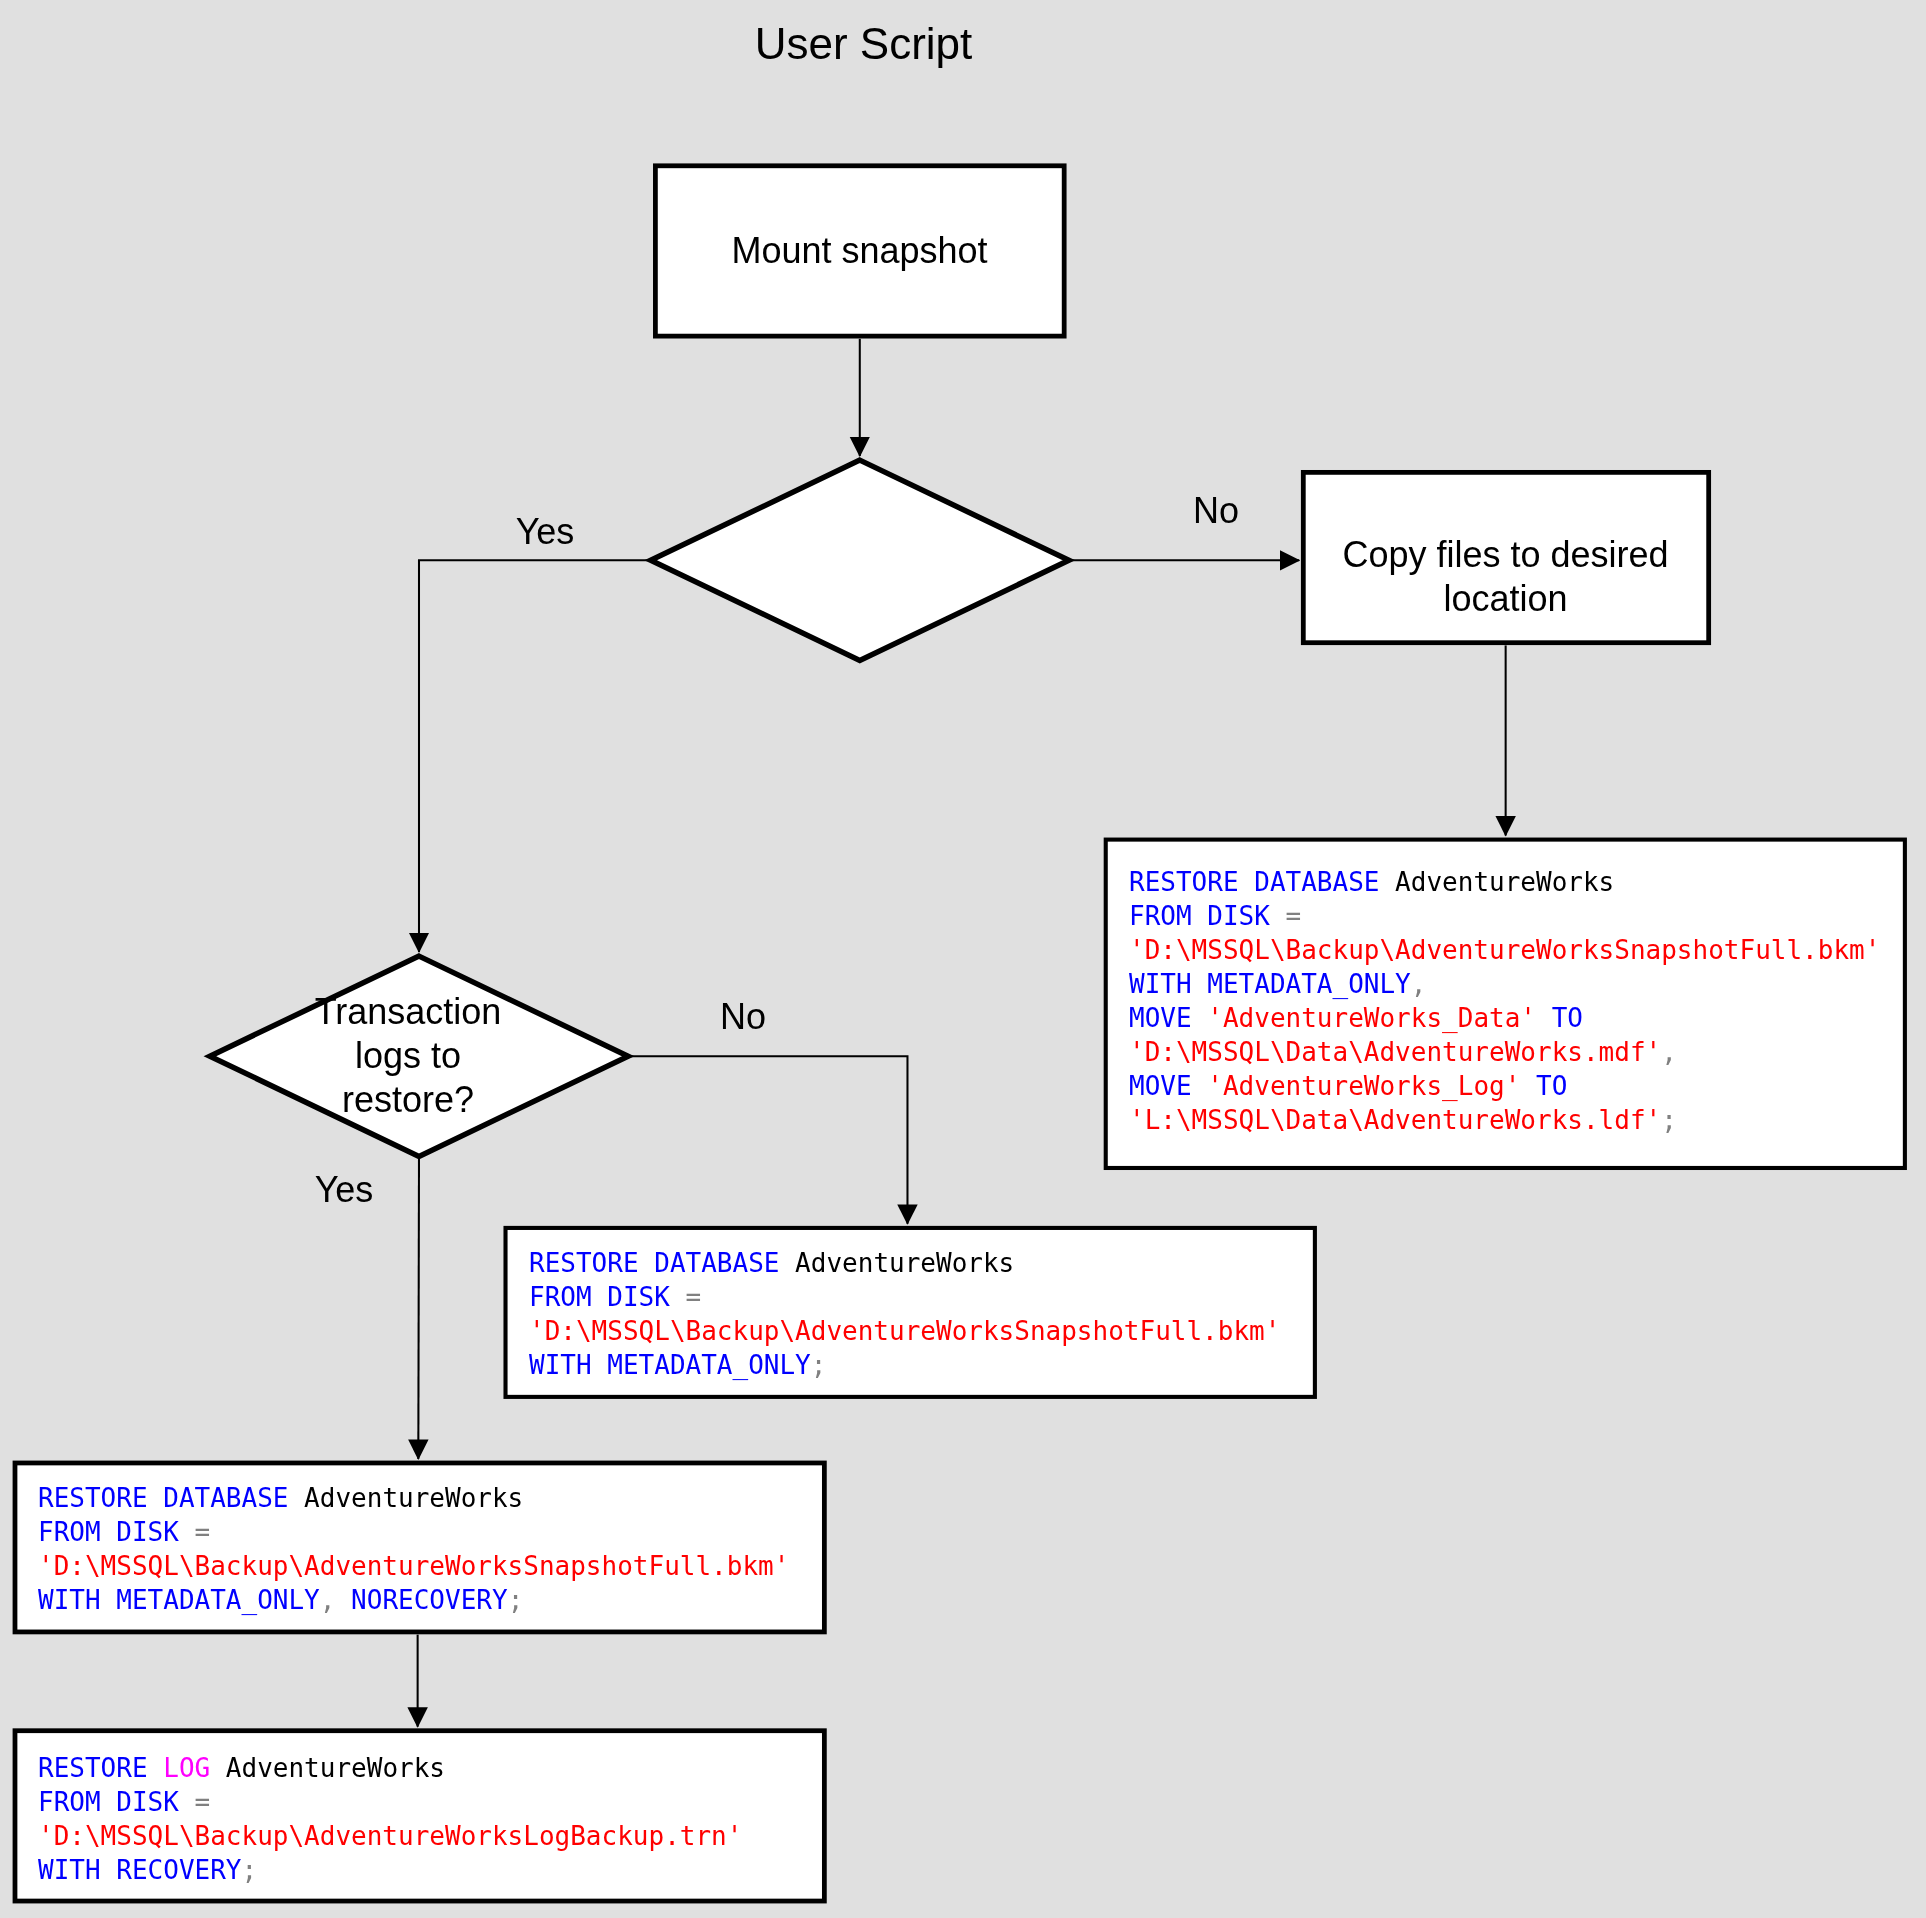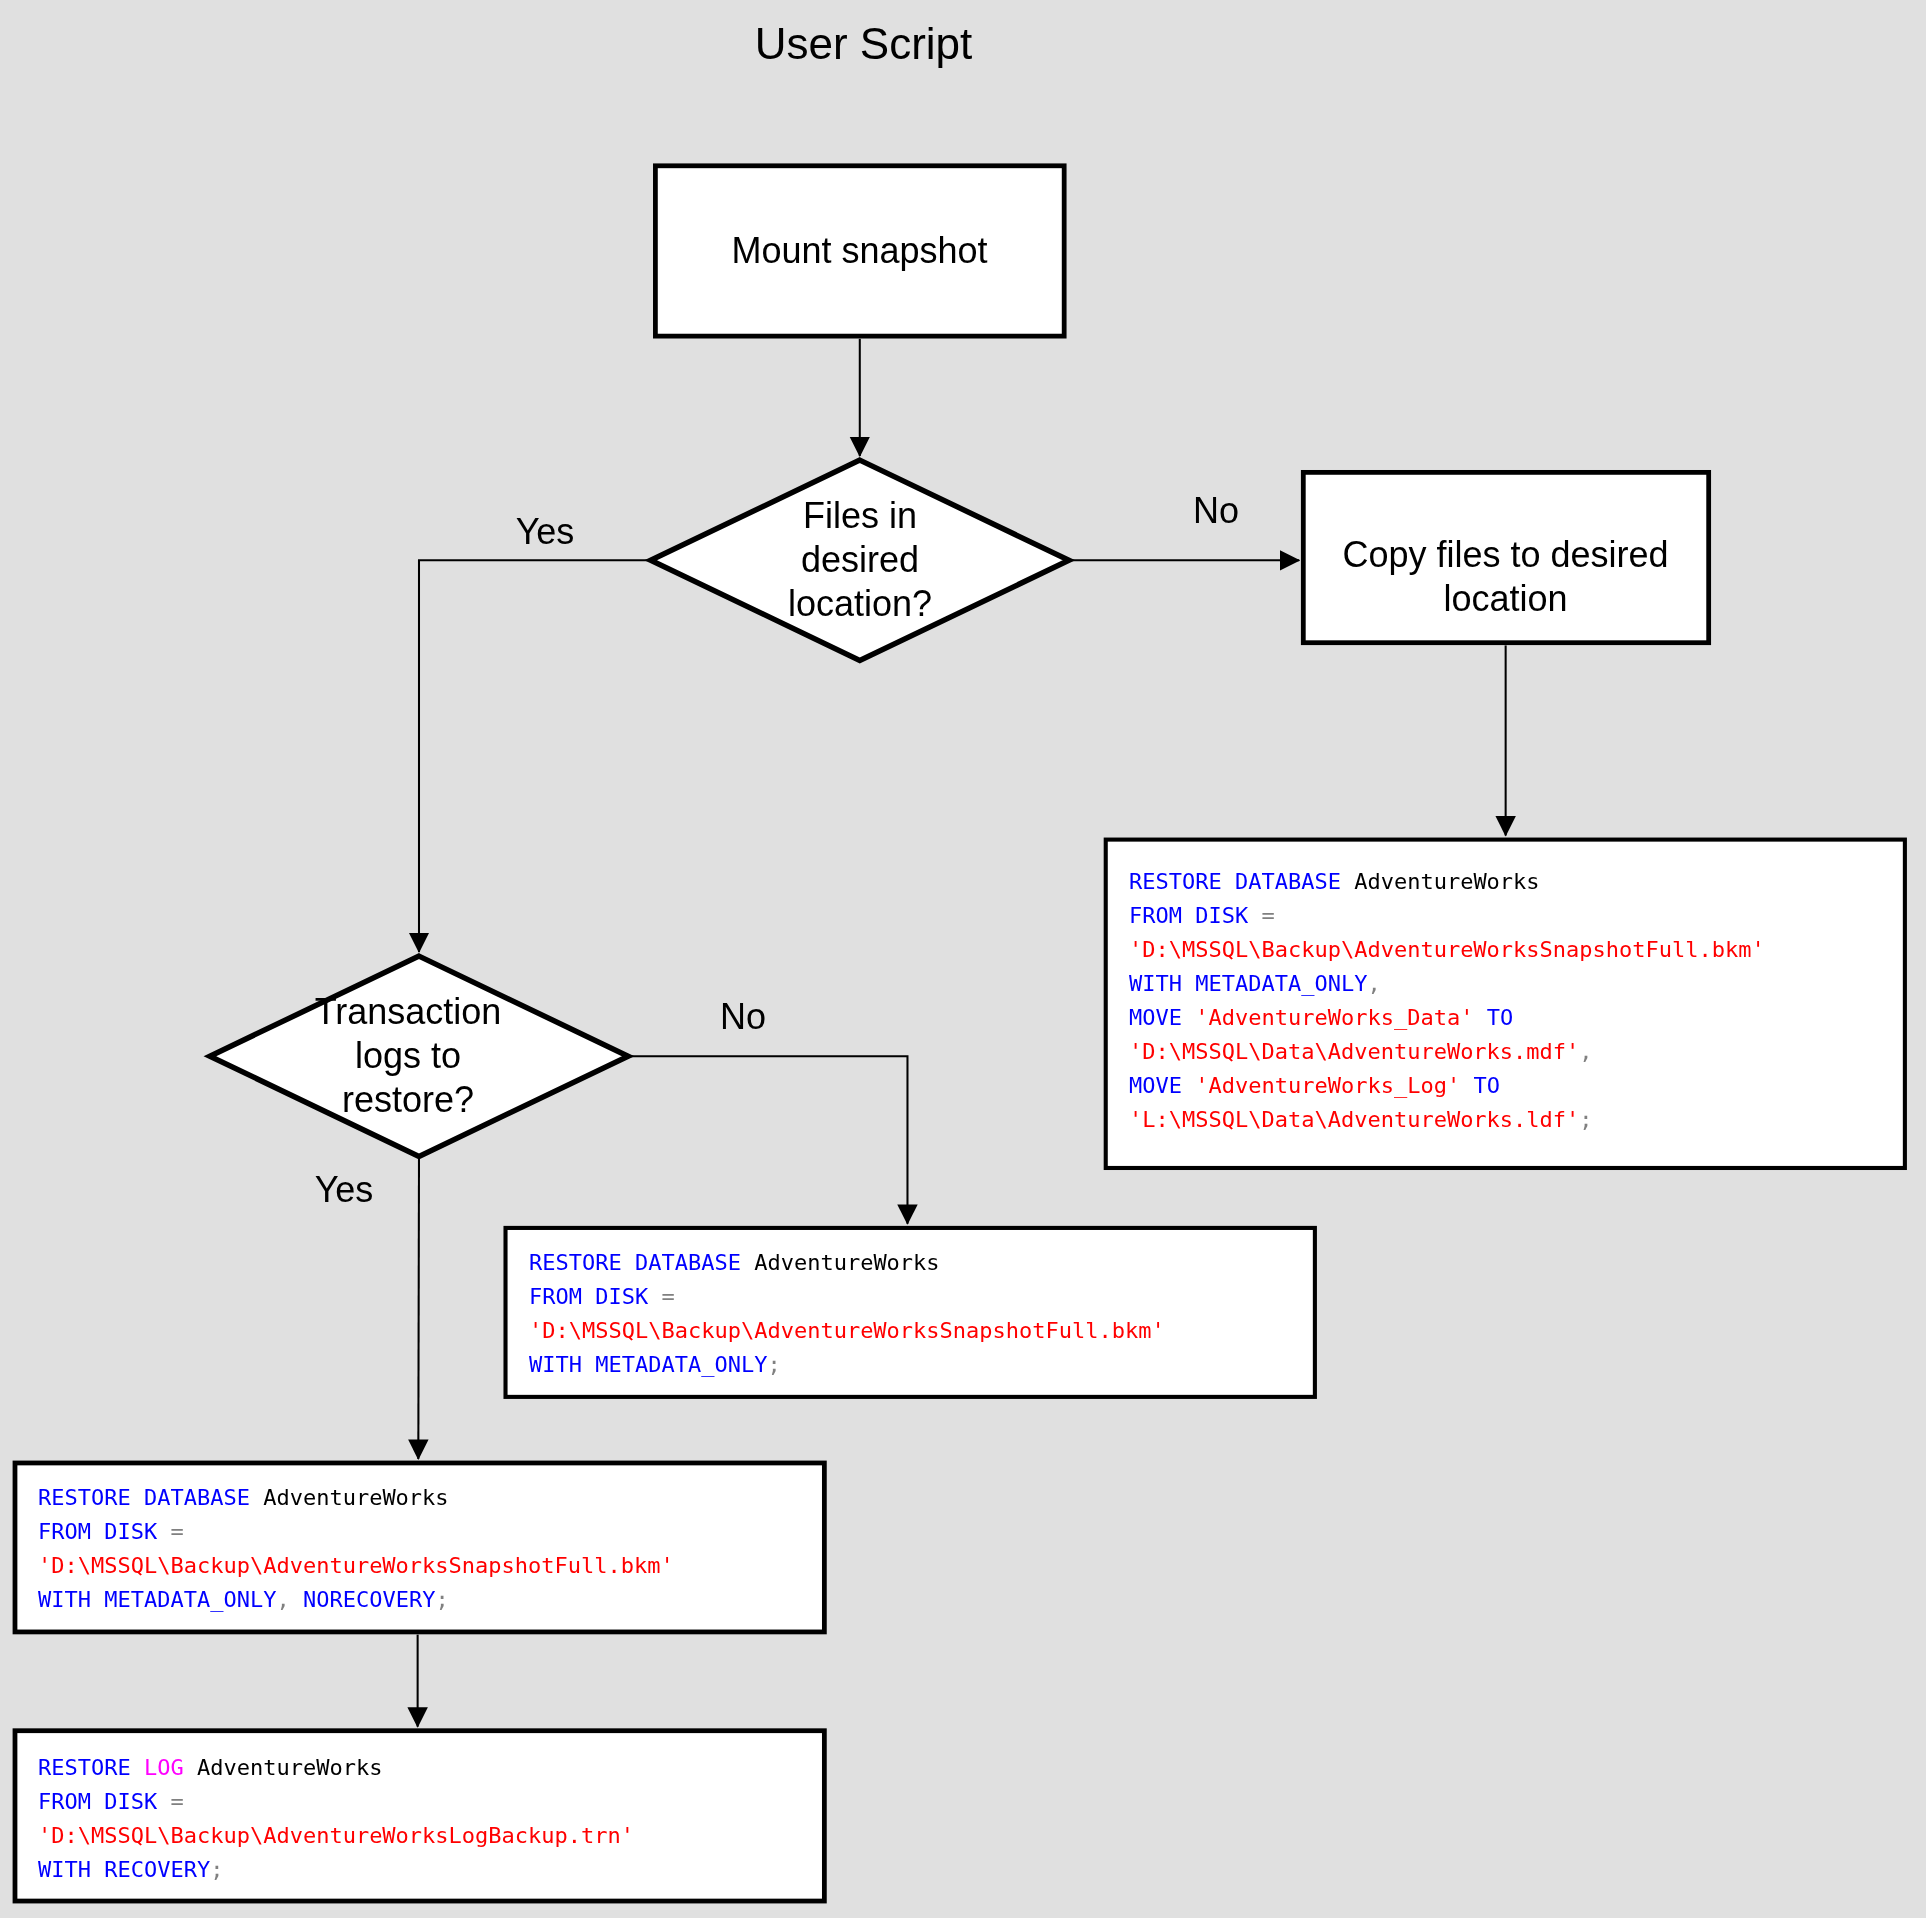--- a/index.html
+++ b/index.html
@@ -22,21 +22,21 @@
     text-align:center;
     white-space:pre-line;
   }
   .title{font-size:44px;line-height:49px;}
   .node{display:flex;align-items:center;justify-content:center;}
   .code{
     position:absolute;
     box-sizing:border-box;
     padding:17.7px 12.3px 0 23px;
     font-family:"DejaVu Sans Mono", monospace;
-    font-size:22px;
+    font-size:26px;
     line-height:34px;
     text-align:left;
     white-space:pre;
   }
   .t-kw{color:var(--keyword,#0000FF);}
   .t-id{color:var(--identifier,#000);}
   .t-str{color:var(--string,#FF0000);}
   .t-op{color:var(--operator,#808080);}
   .t-log{color:var(--keyword_magenta,#FF00FF);}
 </style>
@@ -66,23 +66,20 @@
     <rect class="shape" x="1623" y="1232" width="1173" height="482" stroke-width="6"></rect>
     <polygon class="shape" points="615,1403 922,1550 615,1697 308,1550" stroke-width="8"></polygon>
     <rect class="shape" x="742" y="1802" width="1188" height="248" stroke-width="6"></rect>
     <rect class="shape" x="22" y="2147" width="1188" height="248" stroke-width="7"></rect>
     <rect class="shape" x="22" y="2540" width="1188" height="250" stroke-width="7"></rect>
   </svg>
 
   <div class="label title" style="left:591px;top:19px;width:545px;">User Script</div>
 
   <div class="label node" style="left:655px;top:166px;width:409px;height:170px;">Mount snapshot</div>
-  <div class="label node" style="left:744px;top:492px;width:232px;height:136px;">Files in
-desired
-location?</div>
   <div class="label node" style="left:1303px;top:492px;width:405px;height:170px;">Copy files to desired
 location</div>
   <div class="label node" style="left:292px;top:988px;width:232px;height:136px;">Transaction
 logs to
 restore?</div>
 
   <div class="label" style="left:477px;top:510px;width:136px;">Yes</div>
   <div class="label" style="left:1148px;top:489px;width:136px;">No</div>
   <div class="label" style="left:675px;top:995px;width:136px;">No</div>
   <div class="label" style="left:276px;top:1168px;width:136px;">Yes</div>

